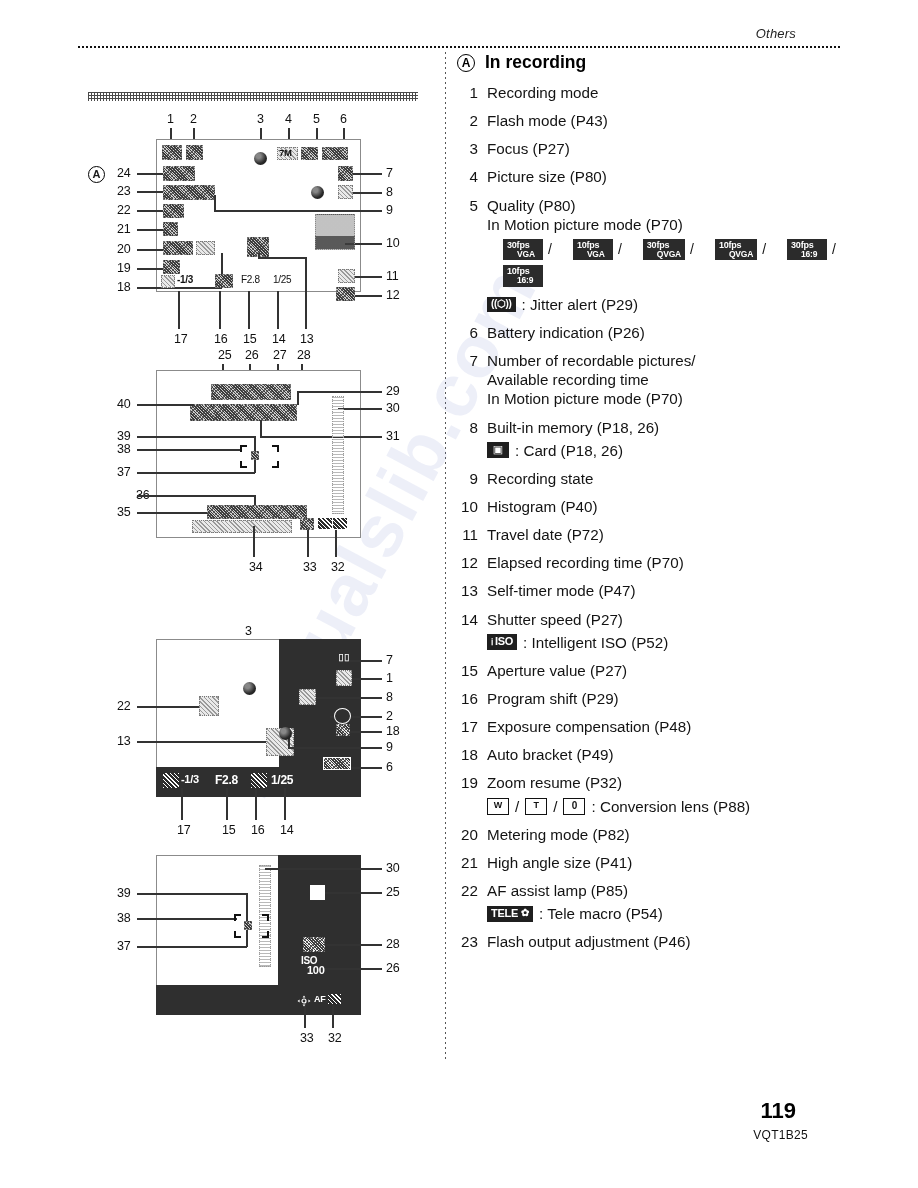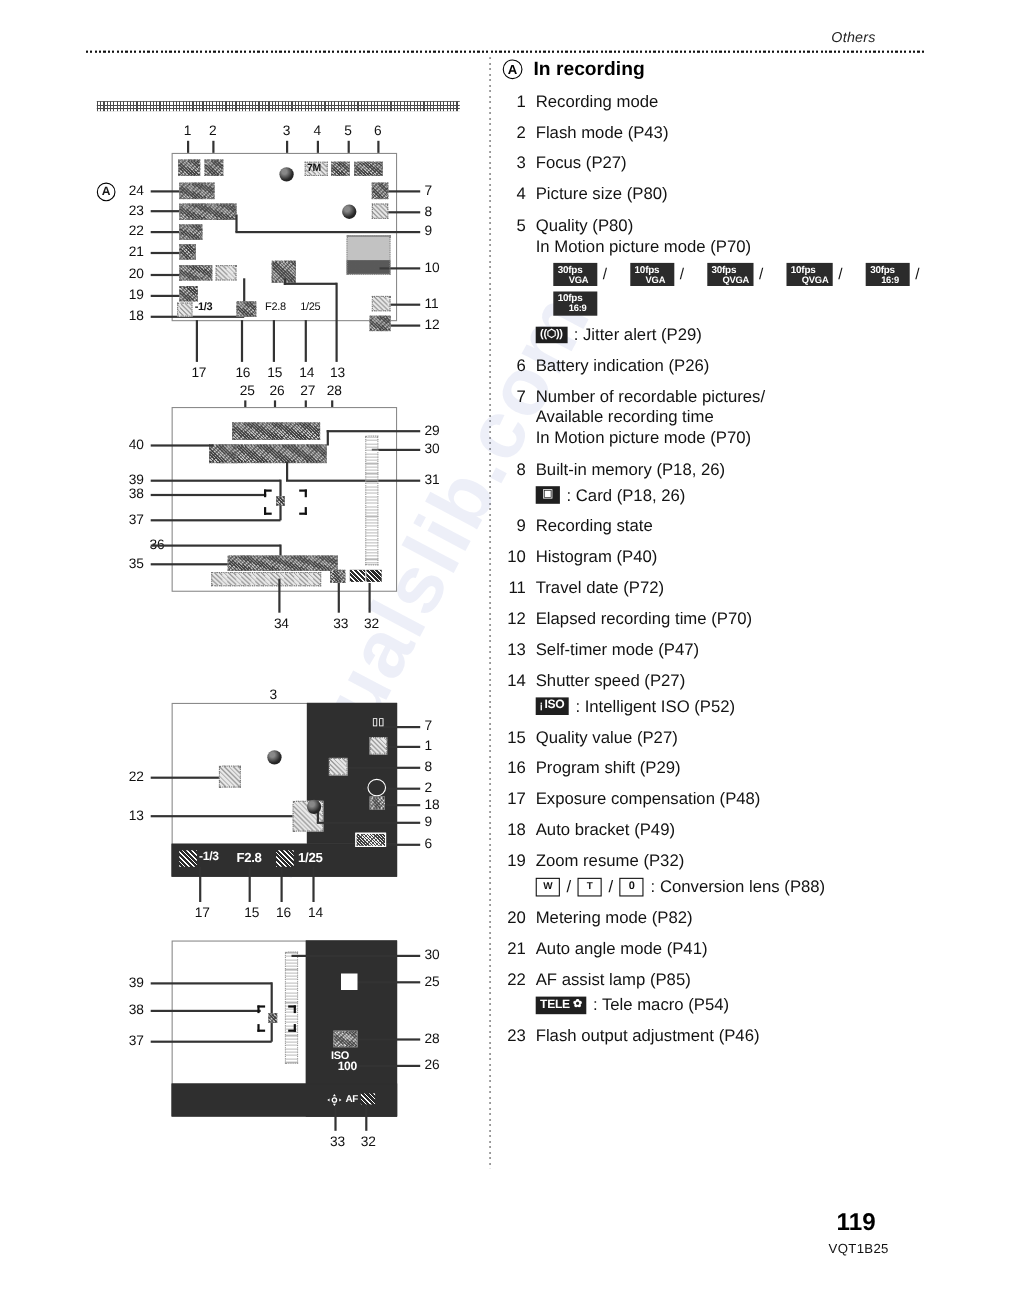--- a/index.html
+++ b/index.html
@@ -649,21 +649,21 @@
             <span style="font-size:9px;">ℹ</span>
               <span>ISO</span>
           </span>
           <span>: Intelligent ISO (P52)</span>
         </span>
       </span>
     </li>
 
     <li>
       <span class="idx">15</span>
-      <span class="body">Quality value (P27)</span>
+      <span class="body">Aperture value (P27)</span>
     </li>
 
     <li>
       <span class="idx">16</span>
       <span class="body">Program shift (P29)</span>
     </li>
 
     <li>
       <span class="idx">17</span>
       <span class="body">Exposure compensation (P48)</span>
@@ -690,21 +690,21 @@
     </li>
 
     <li>
       <span class="idx">20</span>
       <span class="body">Metering mode (P82)</span>
     </li>
 
     <li>
       <span class="idx">21</span>
       <span class="body">
-        <span>Auto angle mode (P41)</span>
+        <span>High angle size (P41)</span>
       </span>
     </li>
 
     <li>
       <span class="idx">22</span>
       <span class="body">
         <span>AF assist lamp (P85)</span>
         <span class="note-row">
           <span class="chip-flat" style="gap:3px;">
             <span>TELE</span>

